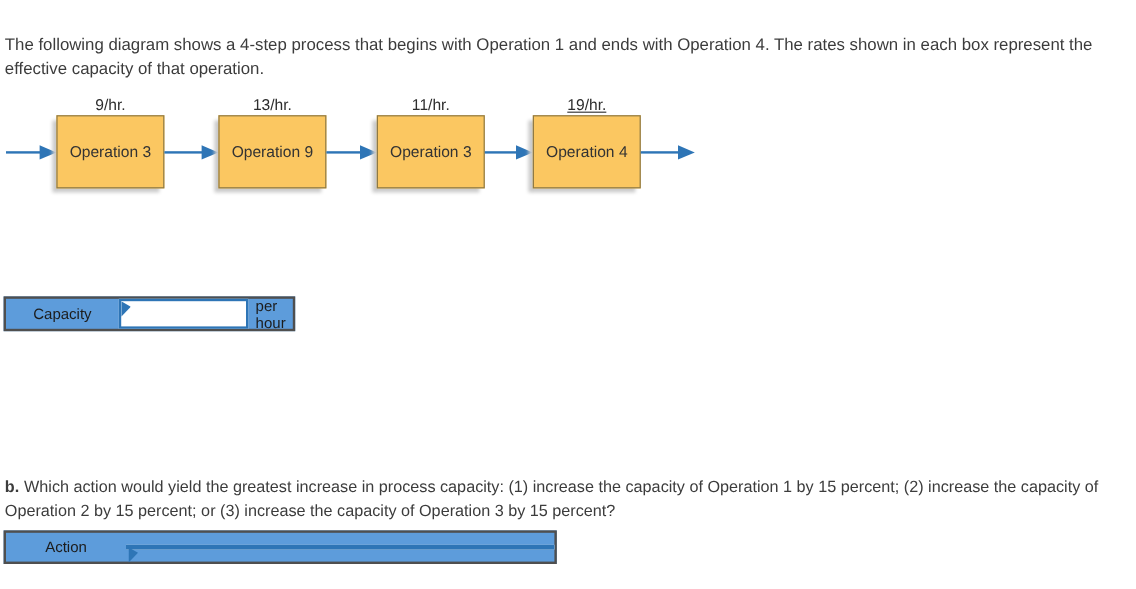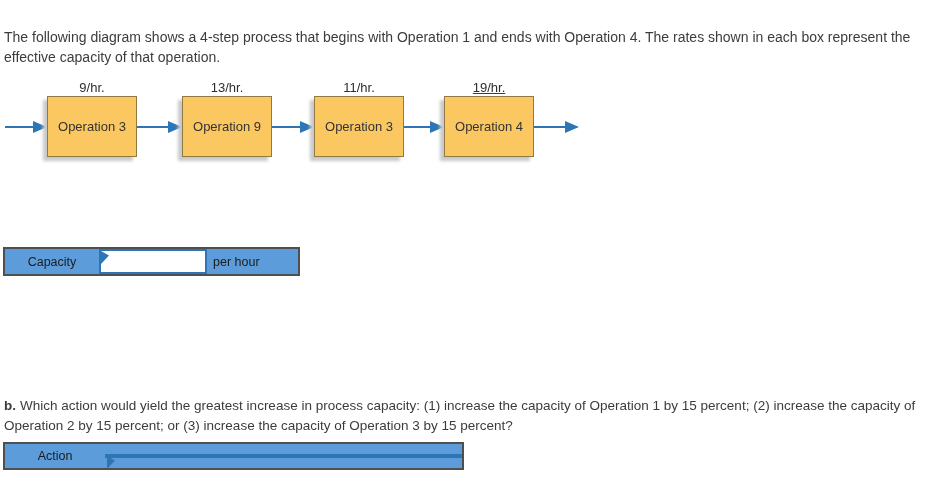--- a/index.html
+++ b/index.html
@@ -48,21 +48,21 @@
   .q-prefix{font-weight:bold;margin-right:4px;}
   
   .ans-row{
     position:absolute;left:3px;
     background:var(--table-blue,#5d9cdb);
     border:2px solid var(--table-border,#4f4f4f);
     box-sizing:border-box;
     display:flex;align-items:stretch;
     font-size:12.5px;color:#1c1c1c;
   }
-  .cap-row{top:247px;width:297px;height:29px;}
+  .cap-row{top:247px;width:243px;height:29px;}
   .act-row{top:442px;width:461px;height:28px;align-items:center;}
   .cell-label{
     display:flex;align-items:center;justify-content:center;
     flex:0 0 auto;
   }
   .cap-row .cell-label{width:94px;}
   .act-row .cell-label{width:100px;}
   .cell-unit{
     display:flex;align-items:center;
     padding-left:6px;flex:1 1 auto;

